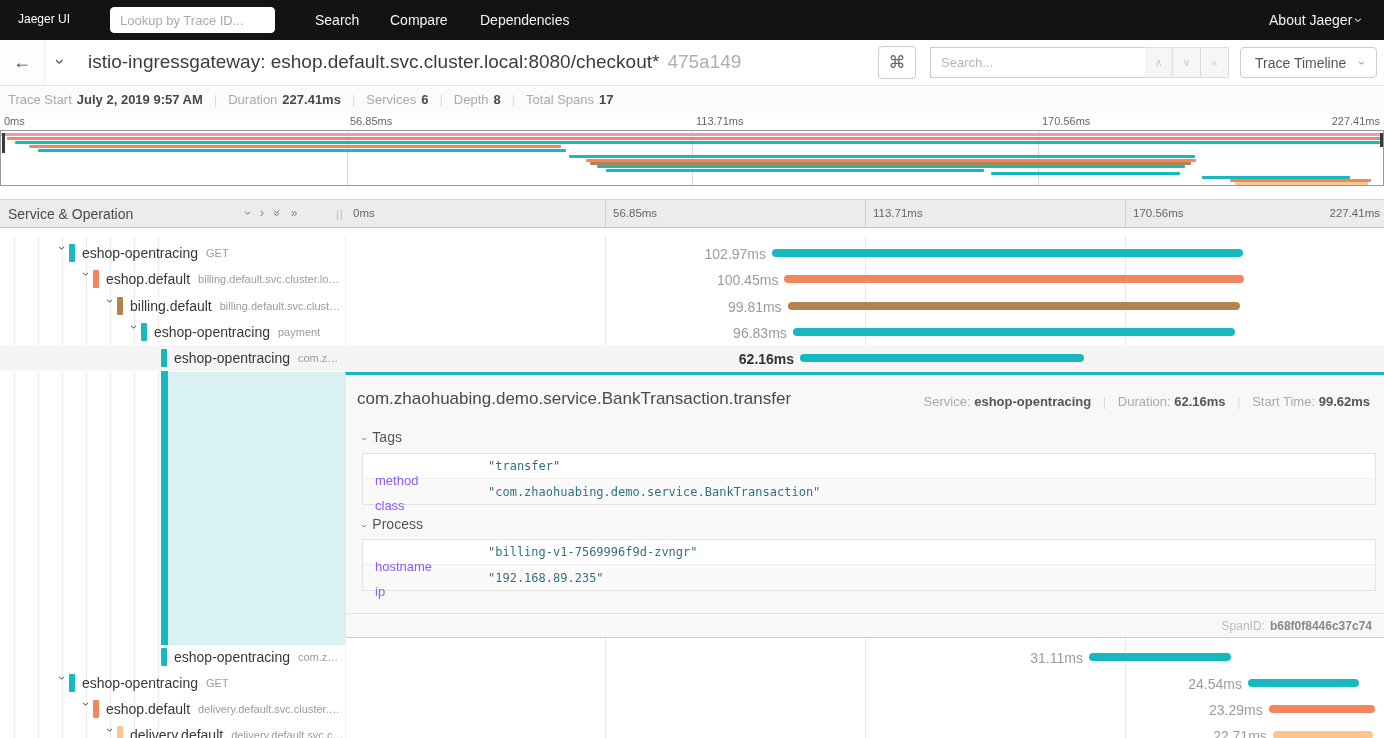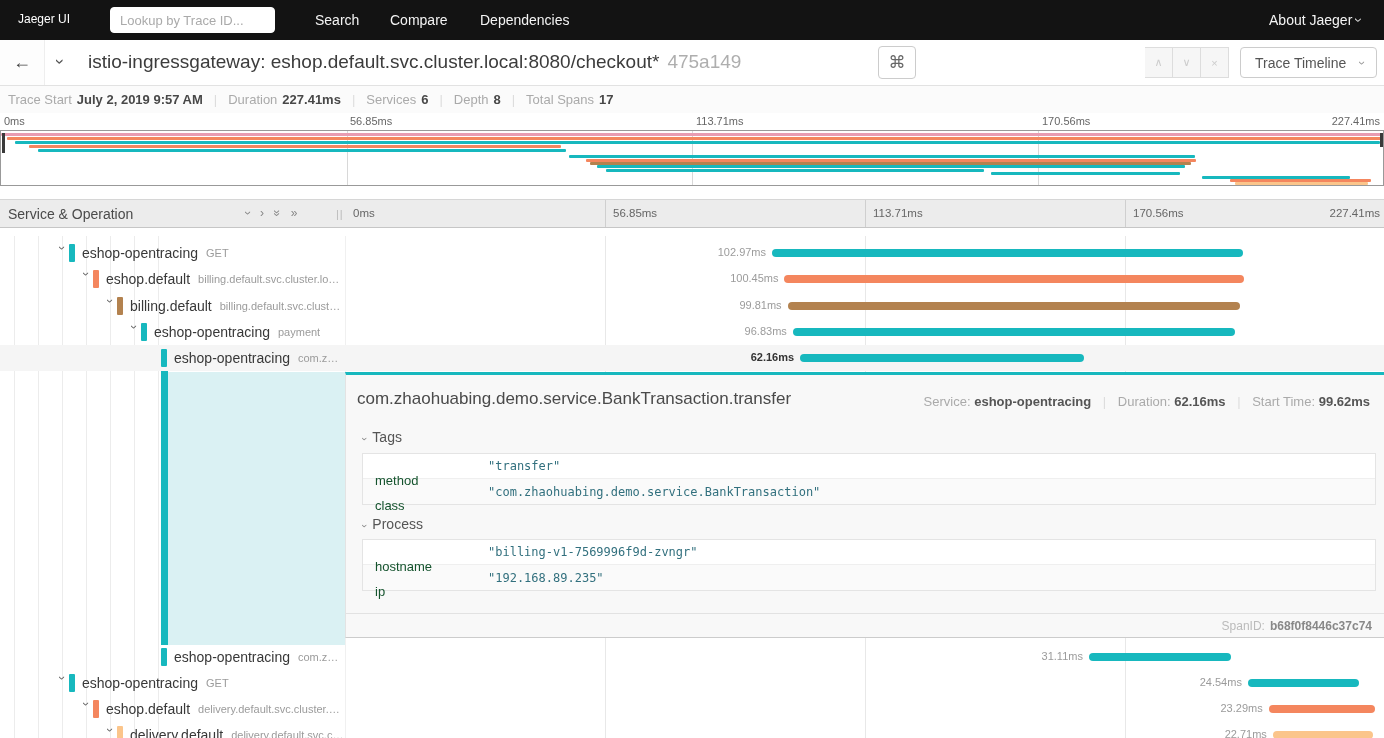--- a/index.html
+++ b/index.html
@@ -78,21 +78,21 @@
   .col-sep { position:absolute; left:345px; top:0; bottom:0; width:1px; background:#f0f0f0; }
 
   .span-row { position:absolute; left:0; width:1384px; height:26px; cursor:pointer; }
   .span-row.selected { background:#f5f5f5; }
   .row-left { position:absolute; left:0; top:0; width:345px; height:26px; display:flex; align-items:center; overflow:hidden; }
   .row-left .chevron { font-size:12px; color:#666; width:14px; flex:none; }
   .row-left .flag { width:6px; height:18px; flex:none; margin-right:7px; border-radius:1px; }
   .row-left .svc { font-size:14px; color:#383838; white-space:nowrap; }
   .row-left .op { font-size:11px; color:#9b9b9b; margin-left:8px; white-space:nowrap; }
   .row-bars { position:absolute; left:345px; right:0; top:0; height:26px; }
-  .row-bars .dur { position:absolute; top:6px; font-size:11px; color:#9b9b9b; white-space:nowrap; }
+  .row-bars .dur { position:absolute; top:6px; font-size:14px; color:#9b9b9b; white-space:nowrap; }
   .span-row.selected .dur { color:#333; font-weight:bold; }
   .row-bars .bar { position:absolute; top:9px; height:8px; border-radius:4px; }
 
   
   .sel-flag-ext { position:absolute; left:161px; top:113px; width:7px; height:296px; background:#17B8BE; }
   .sel-stripe { position:absolute; left:168px; top:136px; width:177px; height:273px; background:#daf1f3; }
 
   
   .detail { position:absolute; left:345px; top:136px; width:1039px; height:266px; background:#f8f8f8;
     border-top:3px solid #17B8BE; border-bottom:1px solid #ccc; border-left:1px solid #e3e3e3; }
@@ -100,21 +100,21 @@
   .detail-meta { position:absolute; right:14px; top:19px; font-size:13px; }
   .meta-label { color:#aaa; }
   .meta-val { color:#555; font-weight:bold; }
   .meta-div { color:#ddd; margin:0 8px; }
   .sect-hdr { position:absolute; left:16px; font-size:14px; color:#555; cursor:pointer; }
   .sect-hdr .chev-d { font-size:10px; color:#888; margin-right:7px; }
   .kv-table { position:absolute; left:16px; right:8px; background:#fff; border:1px solid #e4e4e4; font-size:13px; }
   .kv-row { display:flex; height:25px; align-items:center; border-bottom:1px solid #efefef; }
   .kv-row:last-child { border-bottom:none; }
   .kv-row:nth-child(even) { background:#fafafa; }
-  .kv-key { width:125px; flex:none; padding-left:12px; color:#14532d;margin-top:28px; }
+  .kv-key { width:125px; flex:none; padding-left:12px; color:#8b5cf6;margin-top:28px; }
   .kv-val { font-family:"DejaVu Sans Mono", monospace; font-size:12px; color:#32707e; white-space:nowrap; }
   .detail-footer { position:absolute; left:0; right:0; bottom:0; height:24px; border-top:1px solid #e2e2e2;
     display:flex; align-items:center; justify-content:flex-end; padding-right:12px; font-size:12px; }
   .spanid-label { color:#bbb; margin-right:5px; }
   .spanid-val { color:#888; font-weight:bold; }
 </style>
 </head>
 <body>
 
 <div id="app">
@@ -134,20 +134,21 @@
     <div class="back-btn">
         <span>←</span>
       </div>
     <span class="title-chev chev-d">›</span>
     <div class="trace-title">
       <span>istio-ingressgateway: eshop.default.svc.cluster.local:8080/checkout*</span><span class="trace-id">475a149</span>
     </div>
     <div class="kbd-btn">
         <span>⌘</span>
       </div>
+    <input class="hdr-search" placeholder="Search..." style="">
     <div class="srch-btns">
       <div class="srch-btn">
           <span>∧</span>
         </div>
       <div class="srch-btn">
           <span>∨</span>
         </div>
       <div class="srch-btn">
           <span>×</span>
         </div>

